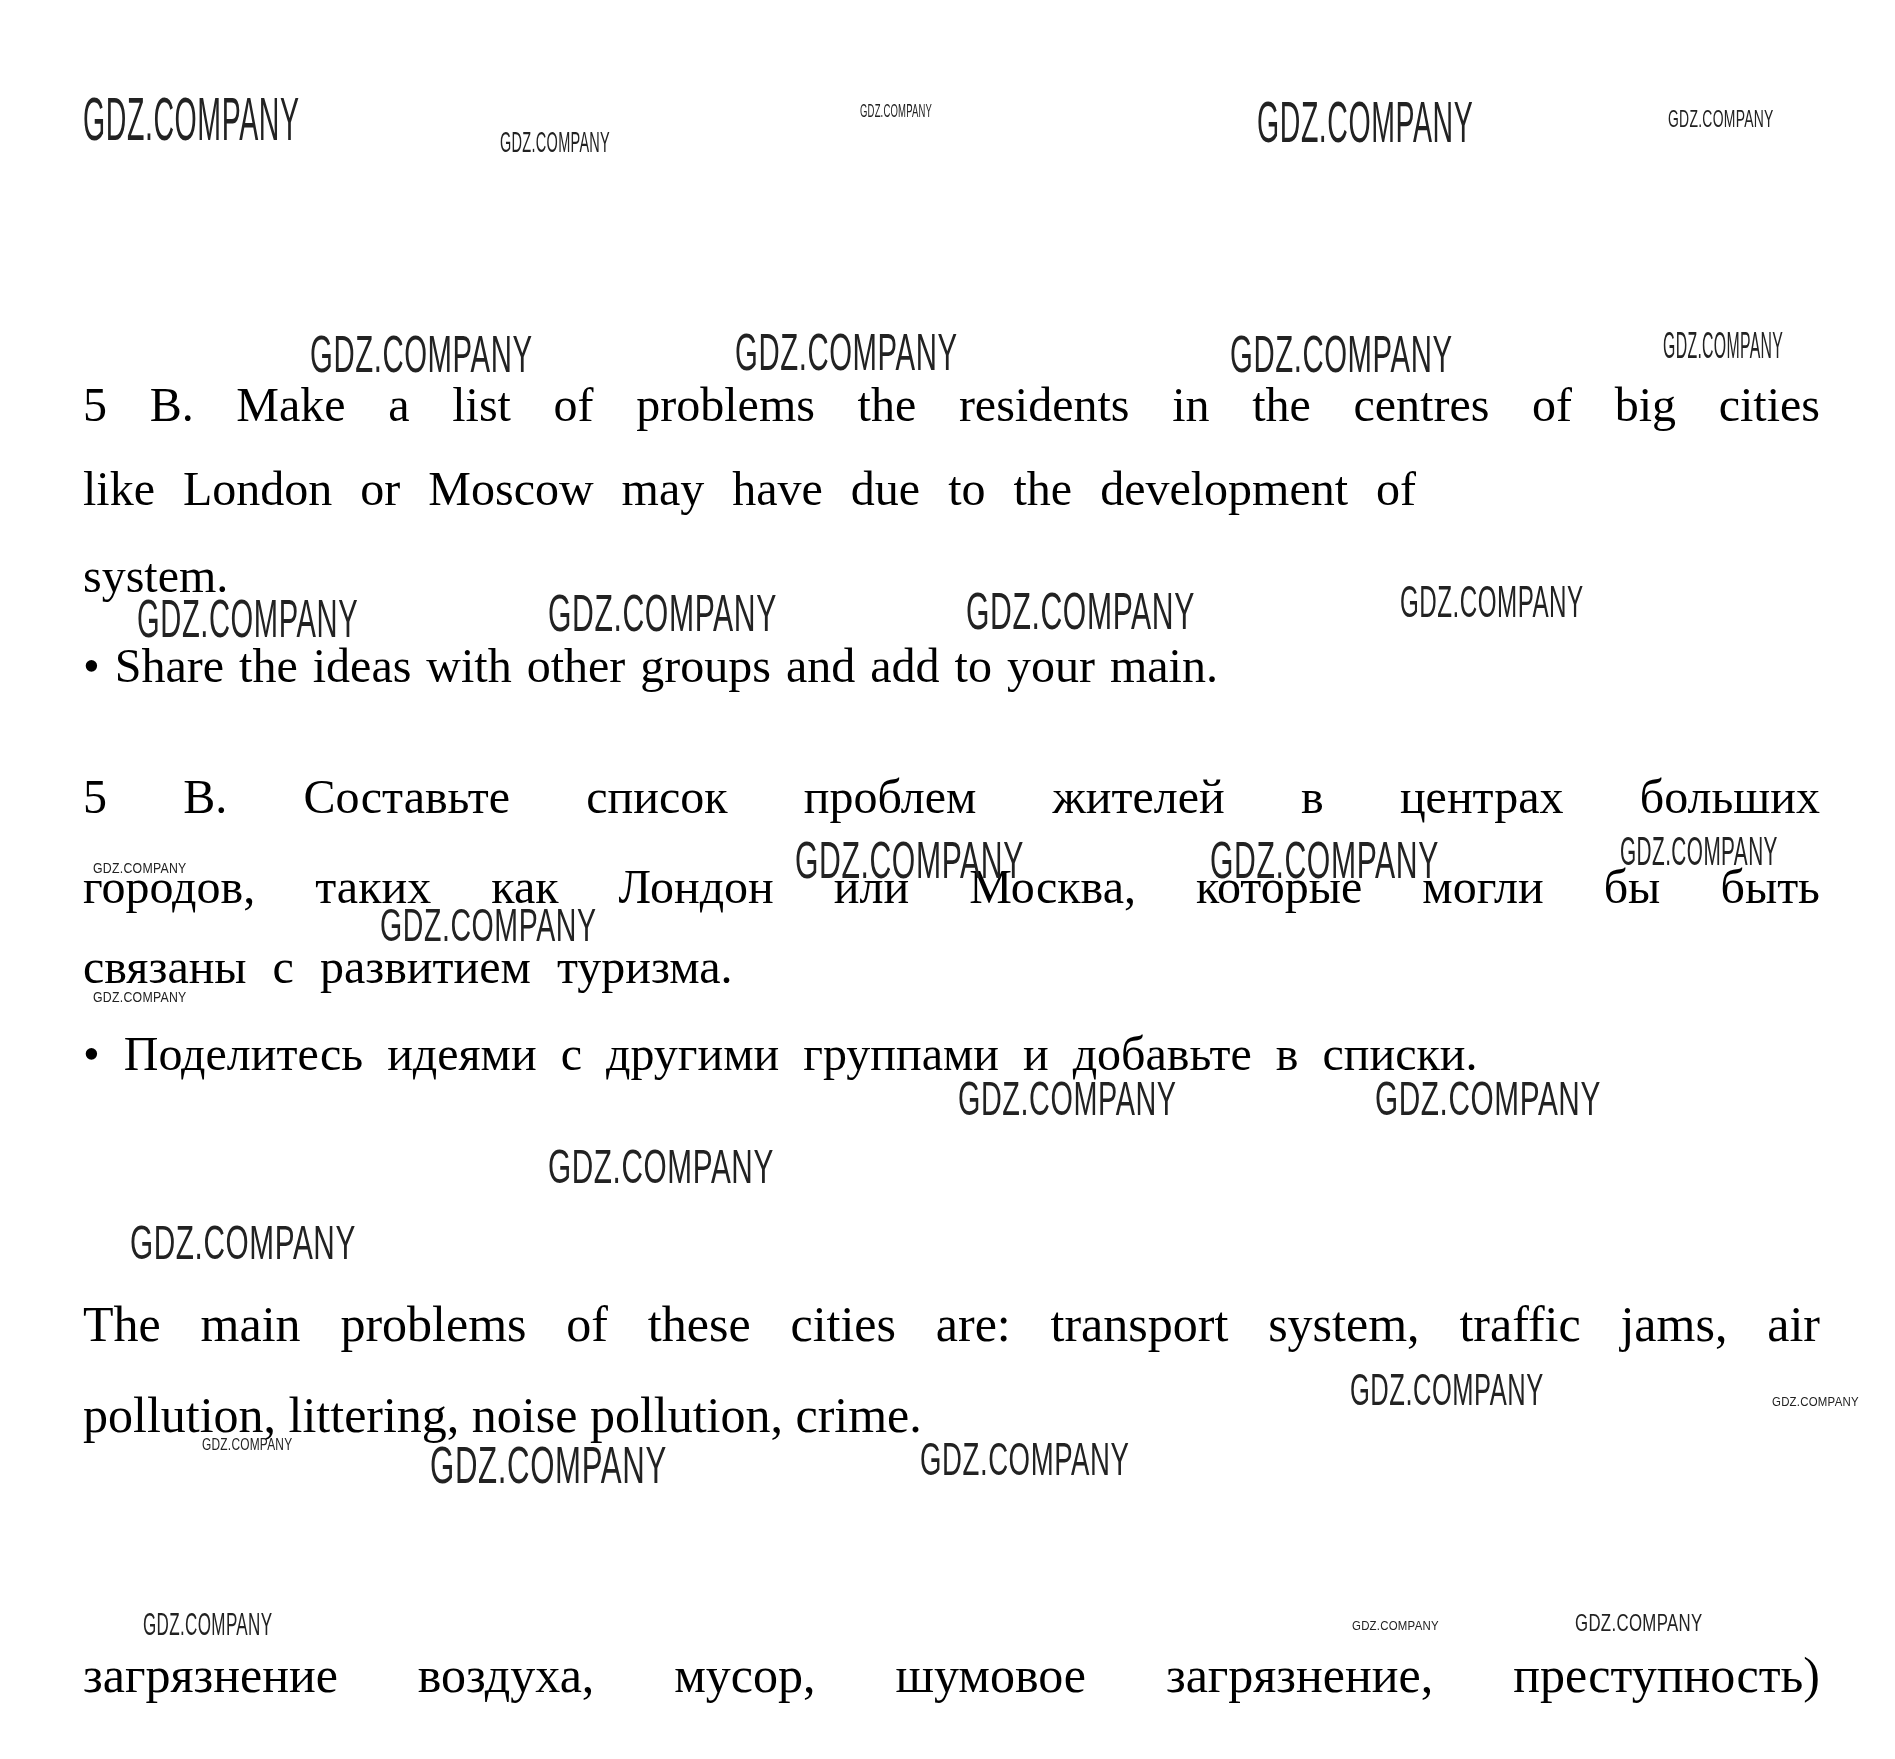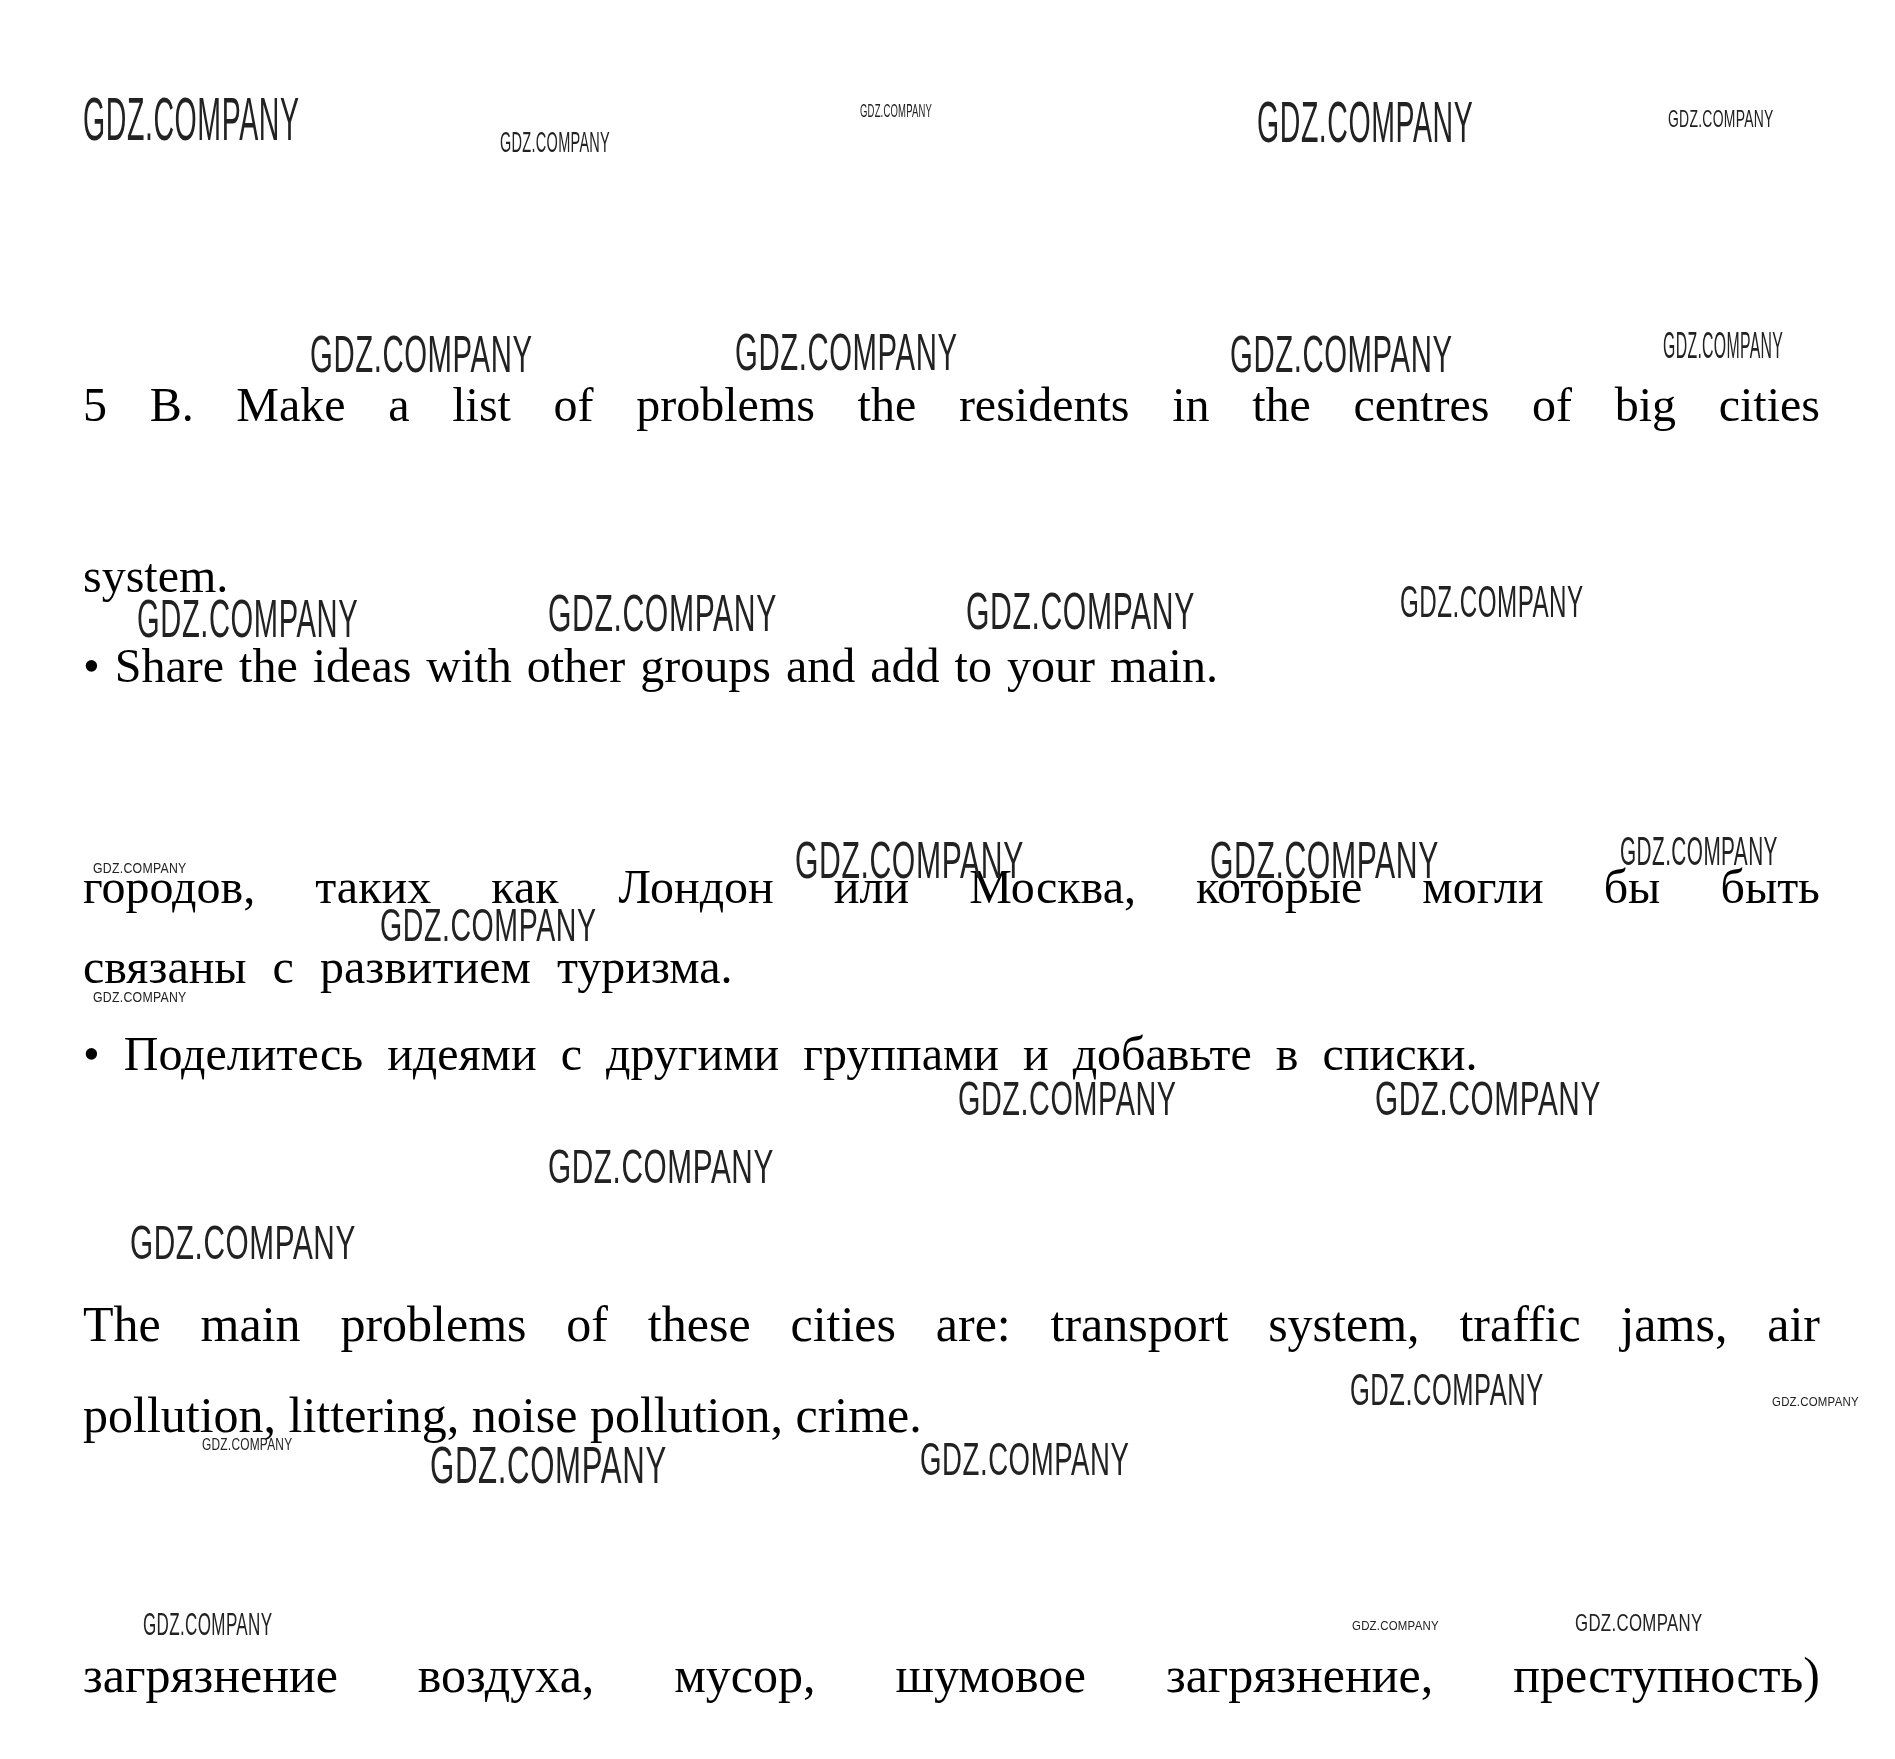--- a/index.html
+++ b/index.html
@@ -40,23 +40,25 @@
     letter-spacing:0.02em;
   }
 </style>
 </head>
 <body>
 
 <div id="page">
 
 
   <div class="line b fs48 j" style="top:378px">5 B. Make a list of problems the residents in the centres of big cities</div>
+  <div class="line b fs48" style="top:462px; word-spacing:16px">like London or Moscow may have due to the development of</div>
   <div class="line b fs48" style="top:549px">system.</div>
   <div class="line fs48" style="top:639px; word-spacing:3px">• Share the ideas with other groups and add to your main.</div>
 
+  <div class="line b fs48 j" style="top:770px">5 В. Составьте список проблем жителей в центрах больших</div>
   <div class="line b fs48 j" style="top:860px">городов, таких как Лондон или Москва, которые могли бы быть</div>
   <div class="line b fs48" style="top:940px; word-spacing:14px">связаны с развитием туризма.</div>
   <div class="line fs48" style="top:1027px; word-spacing:12px">• Поделитесь идеями с другими группами и добавьте в списки.</div>
 
   <div class="line fs50 j" style="top:1296px">The main problems of these cities are: transport system, traffic jams, air</div>
   <div class="line fs50" style="top:1387px">pollution, littering, noise pollution, crime.</div>
 
   <div class="line fs50 j" style="top:1647px">загрязнение воздуха, мусор, шумовое загрязнение, преступность)</div>
 
 <div class="wm" style="left: 83px; top: 88px; font-size: 62px; transform: scaleX(0.46);">GDZ.COMPANY</div>

